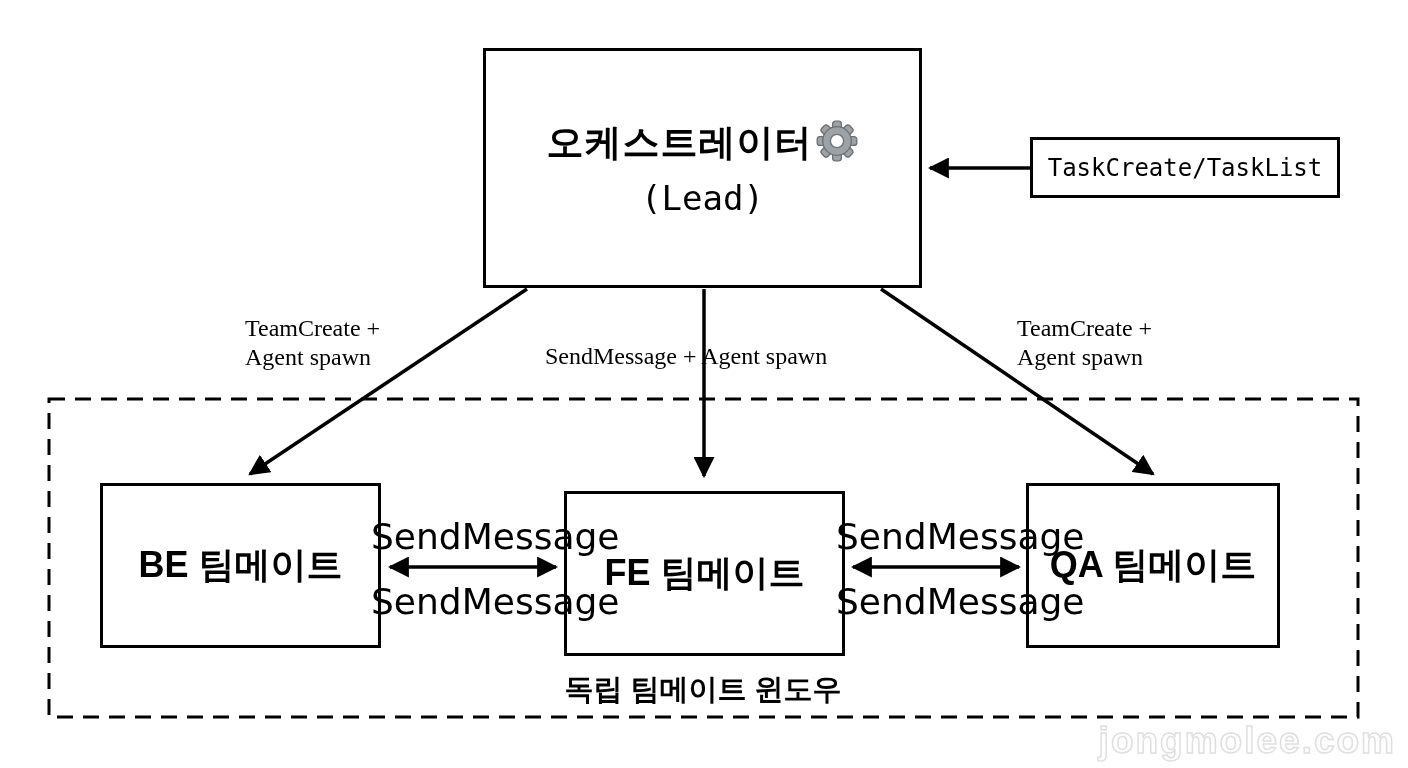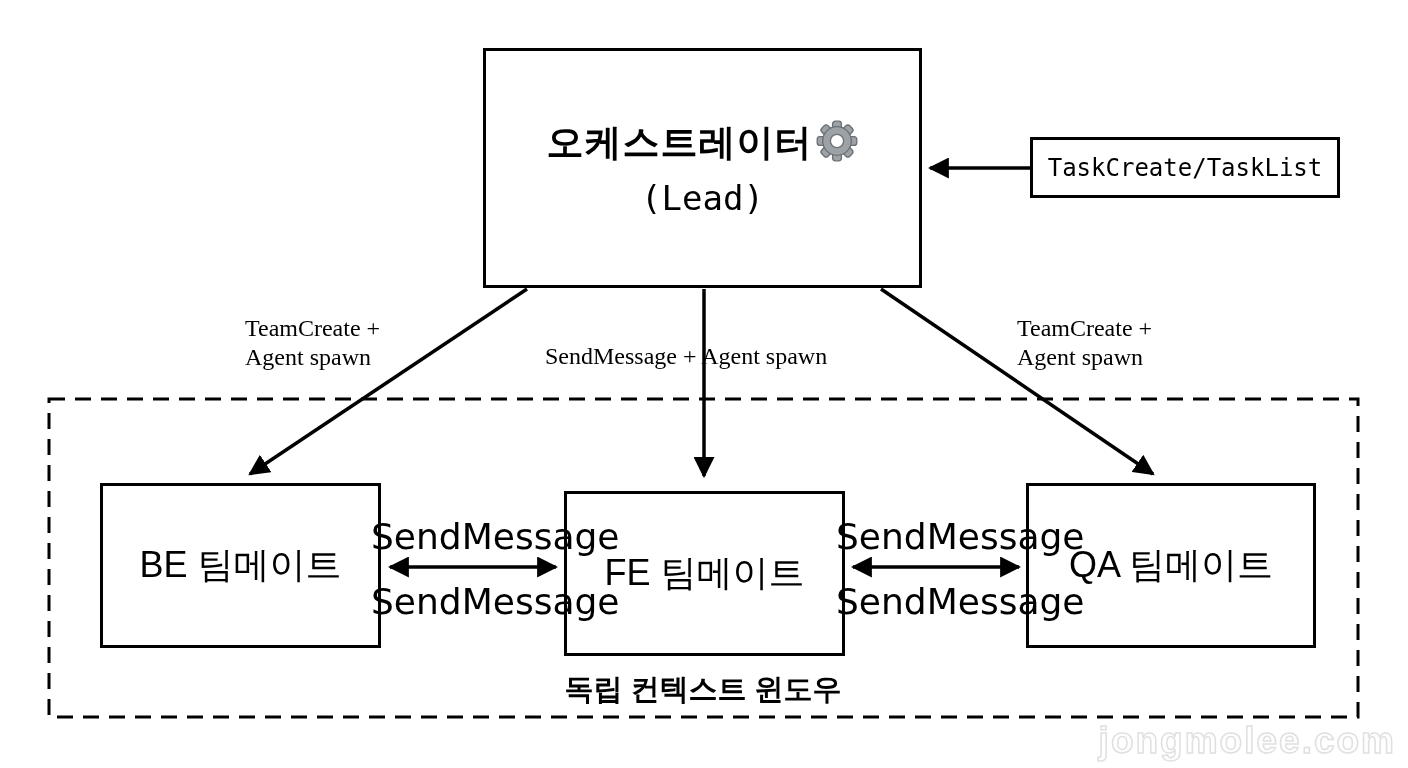--- a/index.html
+++ b/index.html
@@ -58,25 +58,25 @@
     left: 1030px; top: 137px;
     width: 310px; height: 61px;
   }
   .task-label {
     font-family: "DejaVu Sans Mono", "Liberation Mono", monospace;
     font-size: 24px;
   }
   .teammate {
     width: 281px; height: 165px;
     font-size: 36px;
-    font-weight: normal;
+    font-weight: bold;
   }
   .be-box { left: 100px; top: 483px; }
   .fe-box { left: 564px; top: 491px; }
-  .qa-box { left: 1026px; top: 483px; width: 290px; }
+  .qa-box { left: 1026px; top: 483px; width: 254px; }
   .mono-label {
     position: absolute;
     font-family: Liberation Serif, serif;
     font-size: 24px;
     line-height: 29px;
     white-space: nowrap;
     z-index: 3;
   }
   .spawn-left  { left: 245px;  top: 314px; }
   .spawn-mid   { left: 545px;  top: 342px; }
@@ -179,17 +179,17 @@
   </div>
   <div class="box teammate qa-box">
     <span>QA 팀메이트</span>
   </div>
 
   <div class="send-label sm-left-top">SendMessage</div>
   <div class="send-label sm-left-bottom">SendMessage</div>
   <div class="send-label sm-right-top">SendMessage</div>
   <div class="send-label sm-right-bottom">SendMessage</div>
 
-  <div class="container-label">독립 컨텍스트 윈도우</div>
+  <div class="container-label">독립 팀메이트 윈도우</div>
 
   <div class="watermark">jongmolee.com</div>
 
 </div>
 
 </body></html>

